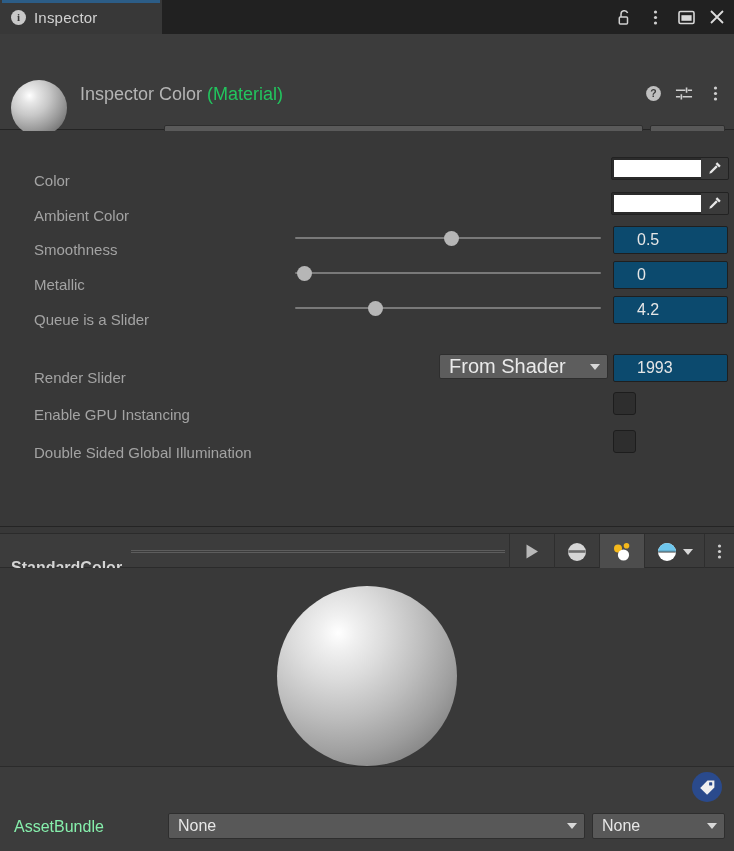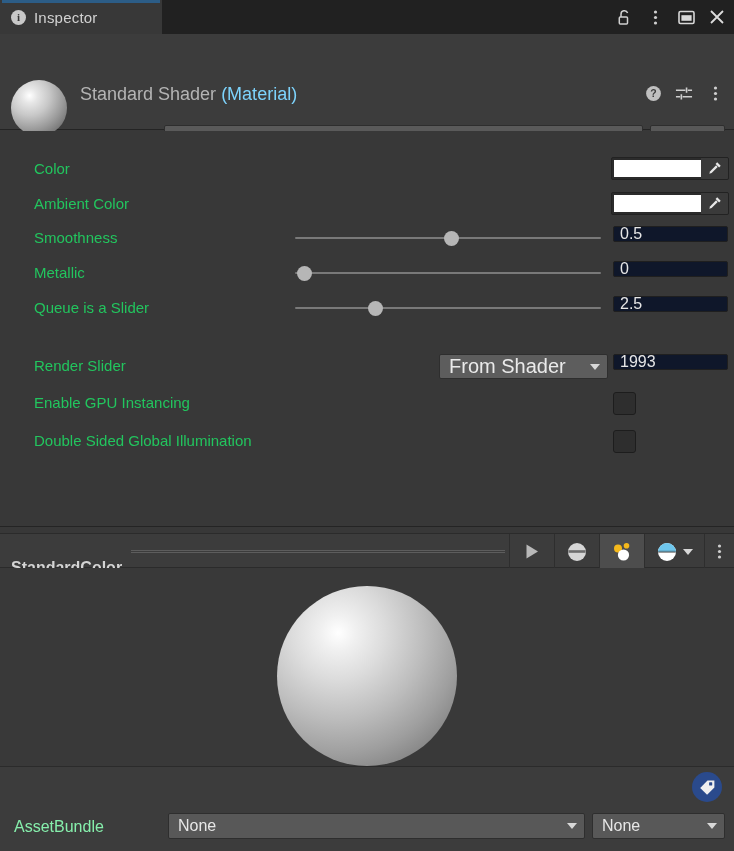--- a/index.html
+++ b/index.html
@@ -47,21 +47,21 @@
   .mat-thumb {
     position: absolute; left: 11px; top: 46px; width: 56px; height: 56px;
     border-radius: 50%;
     background:
       radial-gradient(circle at 33% 28%, #ffffff 0%, #e6e6e6 14%, #c8c8c8 36%, #9a9a9a 62%, #6d6d6d 85%, #5a5a5a 100%);
   }
   .mat-title {
     position: absolute; left: 80px; top: 50px;
     font-size: 18px; color: #b4b4b4;
   }
-  .mat-title .suffix { color: #7dd3fc; margin-top: 44px; }
+  .mat-title .suffix { color: #22c55e; margin-top: 44px; }
   .hdr-icons {
     position: absolute; right: 10px; top: 50px;
     display: flex; align-items: center; gap: 13px;
   }
   .shader-row {
     position: absolute; left: 0; top: 88px; width: 734px; height: 28px;
     display: flex; align-items: center;
   }
   .shader-label {
     position: absolute; left: 77px; top: 0; height: 28px;
@@ -81,22 +81,22 @@
     font-size: 15px; color: #e8e8e8; cursor: pointer;
   }
 
   
   .props {
     position: absolute; top: 131px; left: 0; width: 734px; height: 396px;
     background: #383838; border-bottom: 1px solid #242424;
   }
   .prow { position: absolute; left: 0; width: 734px; height: 29px; }
   .plabel {
-    position: absolute; left: 34px; top: 0; height: 29px;
-    display: flex; align-items: center; font-size: 15px; color: #22c55e;
+    position: absolute; left: 34px; top: 12px; height: 29px;
+    display: flex; align-items: center; font-size: 15px; color: #a3a3a3;
     white-space: nowrap;
   }
 
   
   .colorfield {
     position: absolute; left: 611px; top: 3px; width: 118px; height: 23px;
     background: #2b2b2b; border: 1px solid #222; border-radius: 2px;
     display: flex; align-items: stretch; overflow: hidden; cursor: pointer;
   }
   .swatch { flex: 1; margin: 2px 0 2px 2px; }
@@ -114,23 +114,23 @@
     position: absolute; left: 0; top: 14px; width: 306px; height: 2px;
     background: #797979; border-radius: 1px;
   }
   .sknob {
     position: absolute; top: 8px; width: 15px; height: 15px;
     border-radius: 50%; background: #b6b6b6; margin-left: -7px;
   }
 
   
   .numfield {
-    position: absolute; left: 613px; top: 3px; width: 115px; height: 16px;
-    background: #0f172a; border: 1px solid #1f1f1f; border-radius: 2px;
-    display: flex; align-items: center; padding-left: 6px;
+    position: absolute; left: 613px; top: 3px; width: 115px; height: 28px;
+    background: #0c4a6e; border: 1px solid #1f1f1f; border-radius: 2px;
+    display: flex; align-items: center; padding-left: 23px;
     font-size: 16px; color: #e6e6e6; cursor: text;
   }
 
   
   .queue-dd {
     position: absolute; left: 439px; top: 3px; width: 169px; height: 25px;
     background: #5d5d5d; border: 1px solid #2e2e2e; border-radius: 2px;
     display: flex; align-items: center; padding: 0 7px 0 9px;
     font-size: 20px; color: #eaeaea; cursor: pointer;
   }
@@ -246,21 +246,21 @@
       <svg width="16" height="16" viewBox="0 0 16 16">
           <path d="M2 2L14 14M14 2L2 14" stroke="#dcdcdc" stroke-width="1.8"></path>
         </svg>
     </div>
   </div>
 </div>
 
 <div class="mat-header">
   <div class="mat-thumb"></div>
   <div class="mat-title">
-    <span>Standard Shader</span>
+    <span>Inspector Color</span>
     <span class="suffix">(Material)</span>
   </div>
   <div class="hdr-icons">
     <div class="winbtn">
       <svg width="17" height="17" viewBox="0 0 17 17">
           <circle cx="8.5" cy="8.5" r="7.4" fill="#c0c0c0"></circle>
           <text x="8.5" y="12.4" text-anchor="middle" font-size="10.5" font-weight="bold" font-family="Liberation Sans, sans-serif" fill="#3c3c3c">?</text>
         </svg>
     </div>
     <div class="winbtn">
@@ -333,21 +333,21 @@
     </div>
     <div class="numfield">0</div>
   </div>
 
   <div class="prow" style="top:162px">
     <span class="plabel">Queue is a Slider</span>
     <div class="slider">
       <div class="strack"></div>
       <div class="sknob" style="left:26%"></div>
     </div>
-    <div class="numfield">2.5</div>
+    <div class="numfield">4.2</div>
   </div>
 
   <div class="prow" style="top:220px">
     <span class="plabel">Render Slider</span>
     <div class="queue-dd">
       <span>From Shader</span>
       <span class="caret"></span>
     </div>
     <div class="numfield">1993</div>
   </div>

